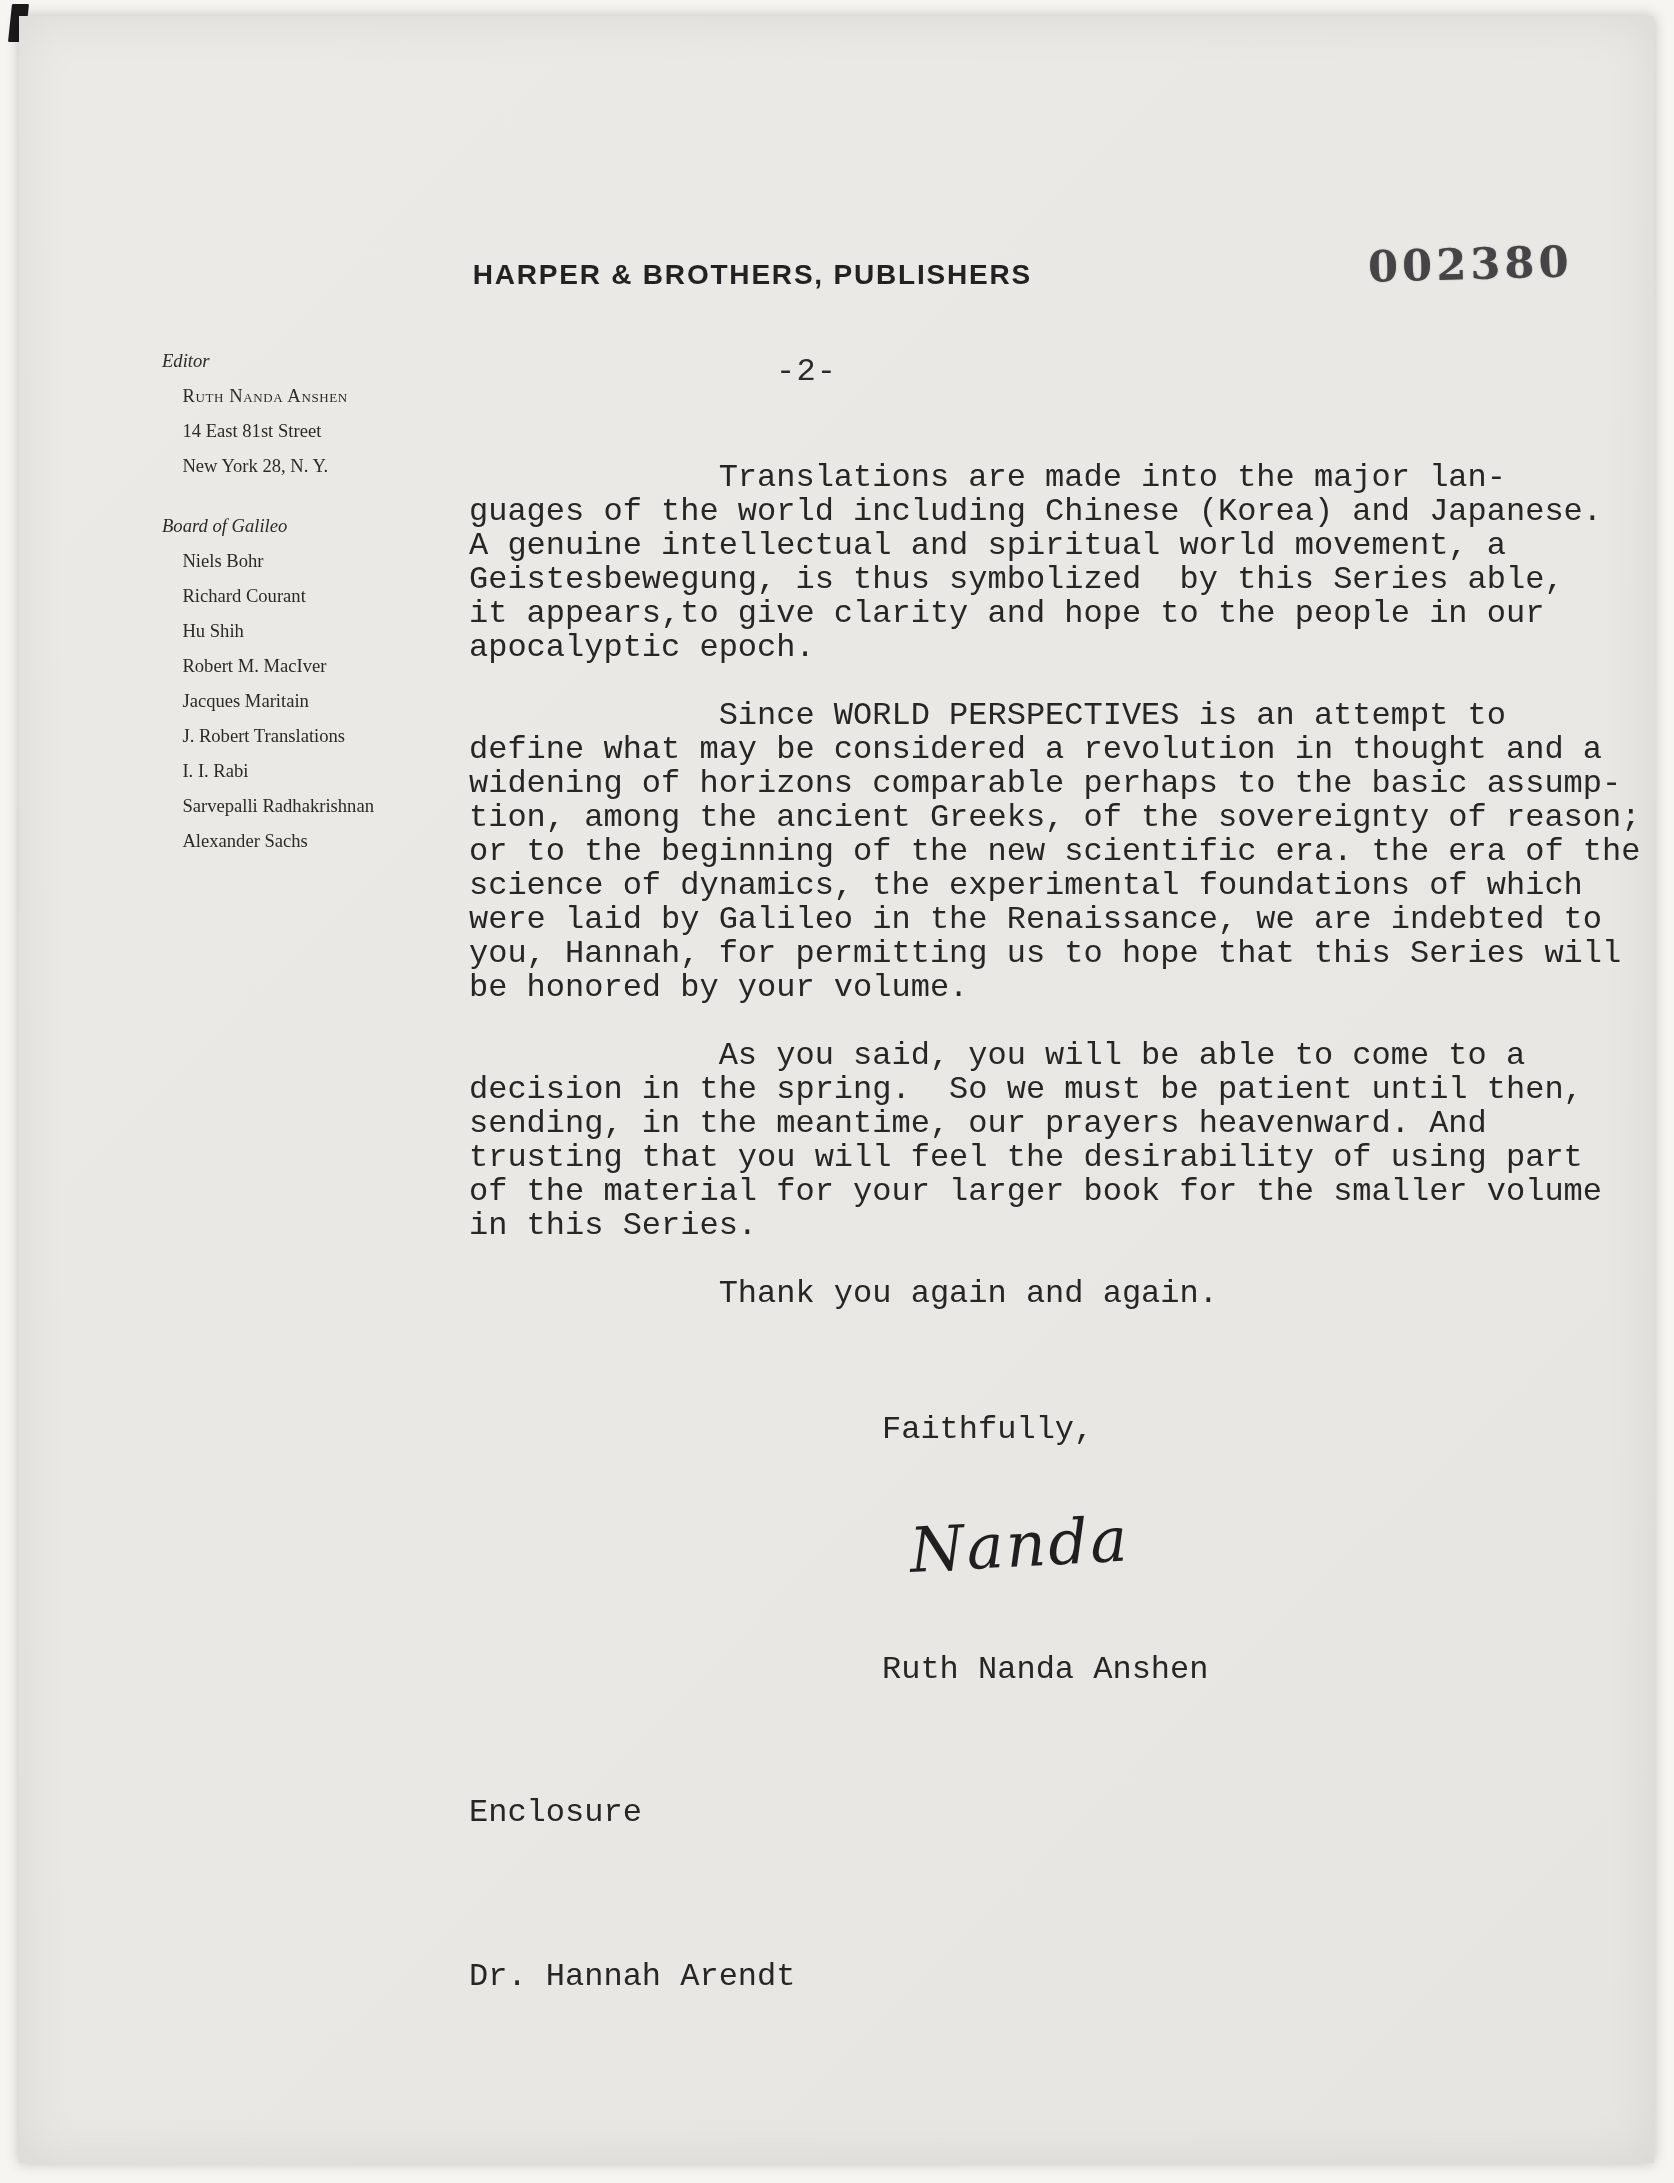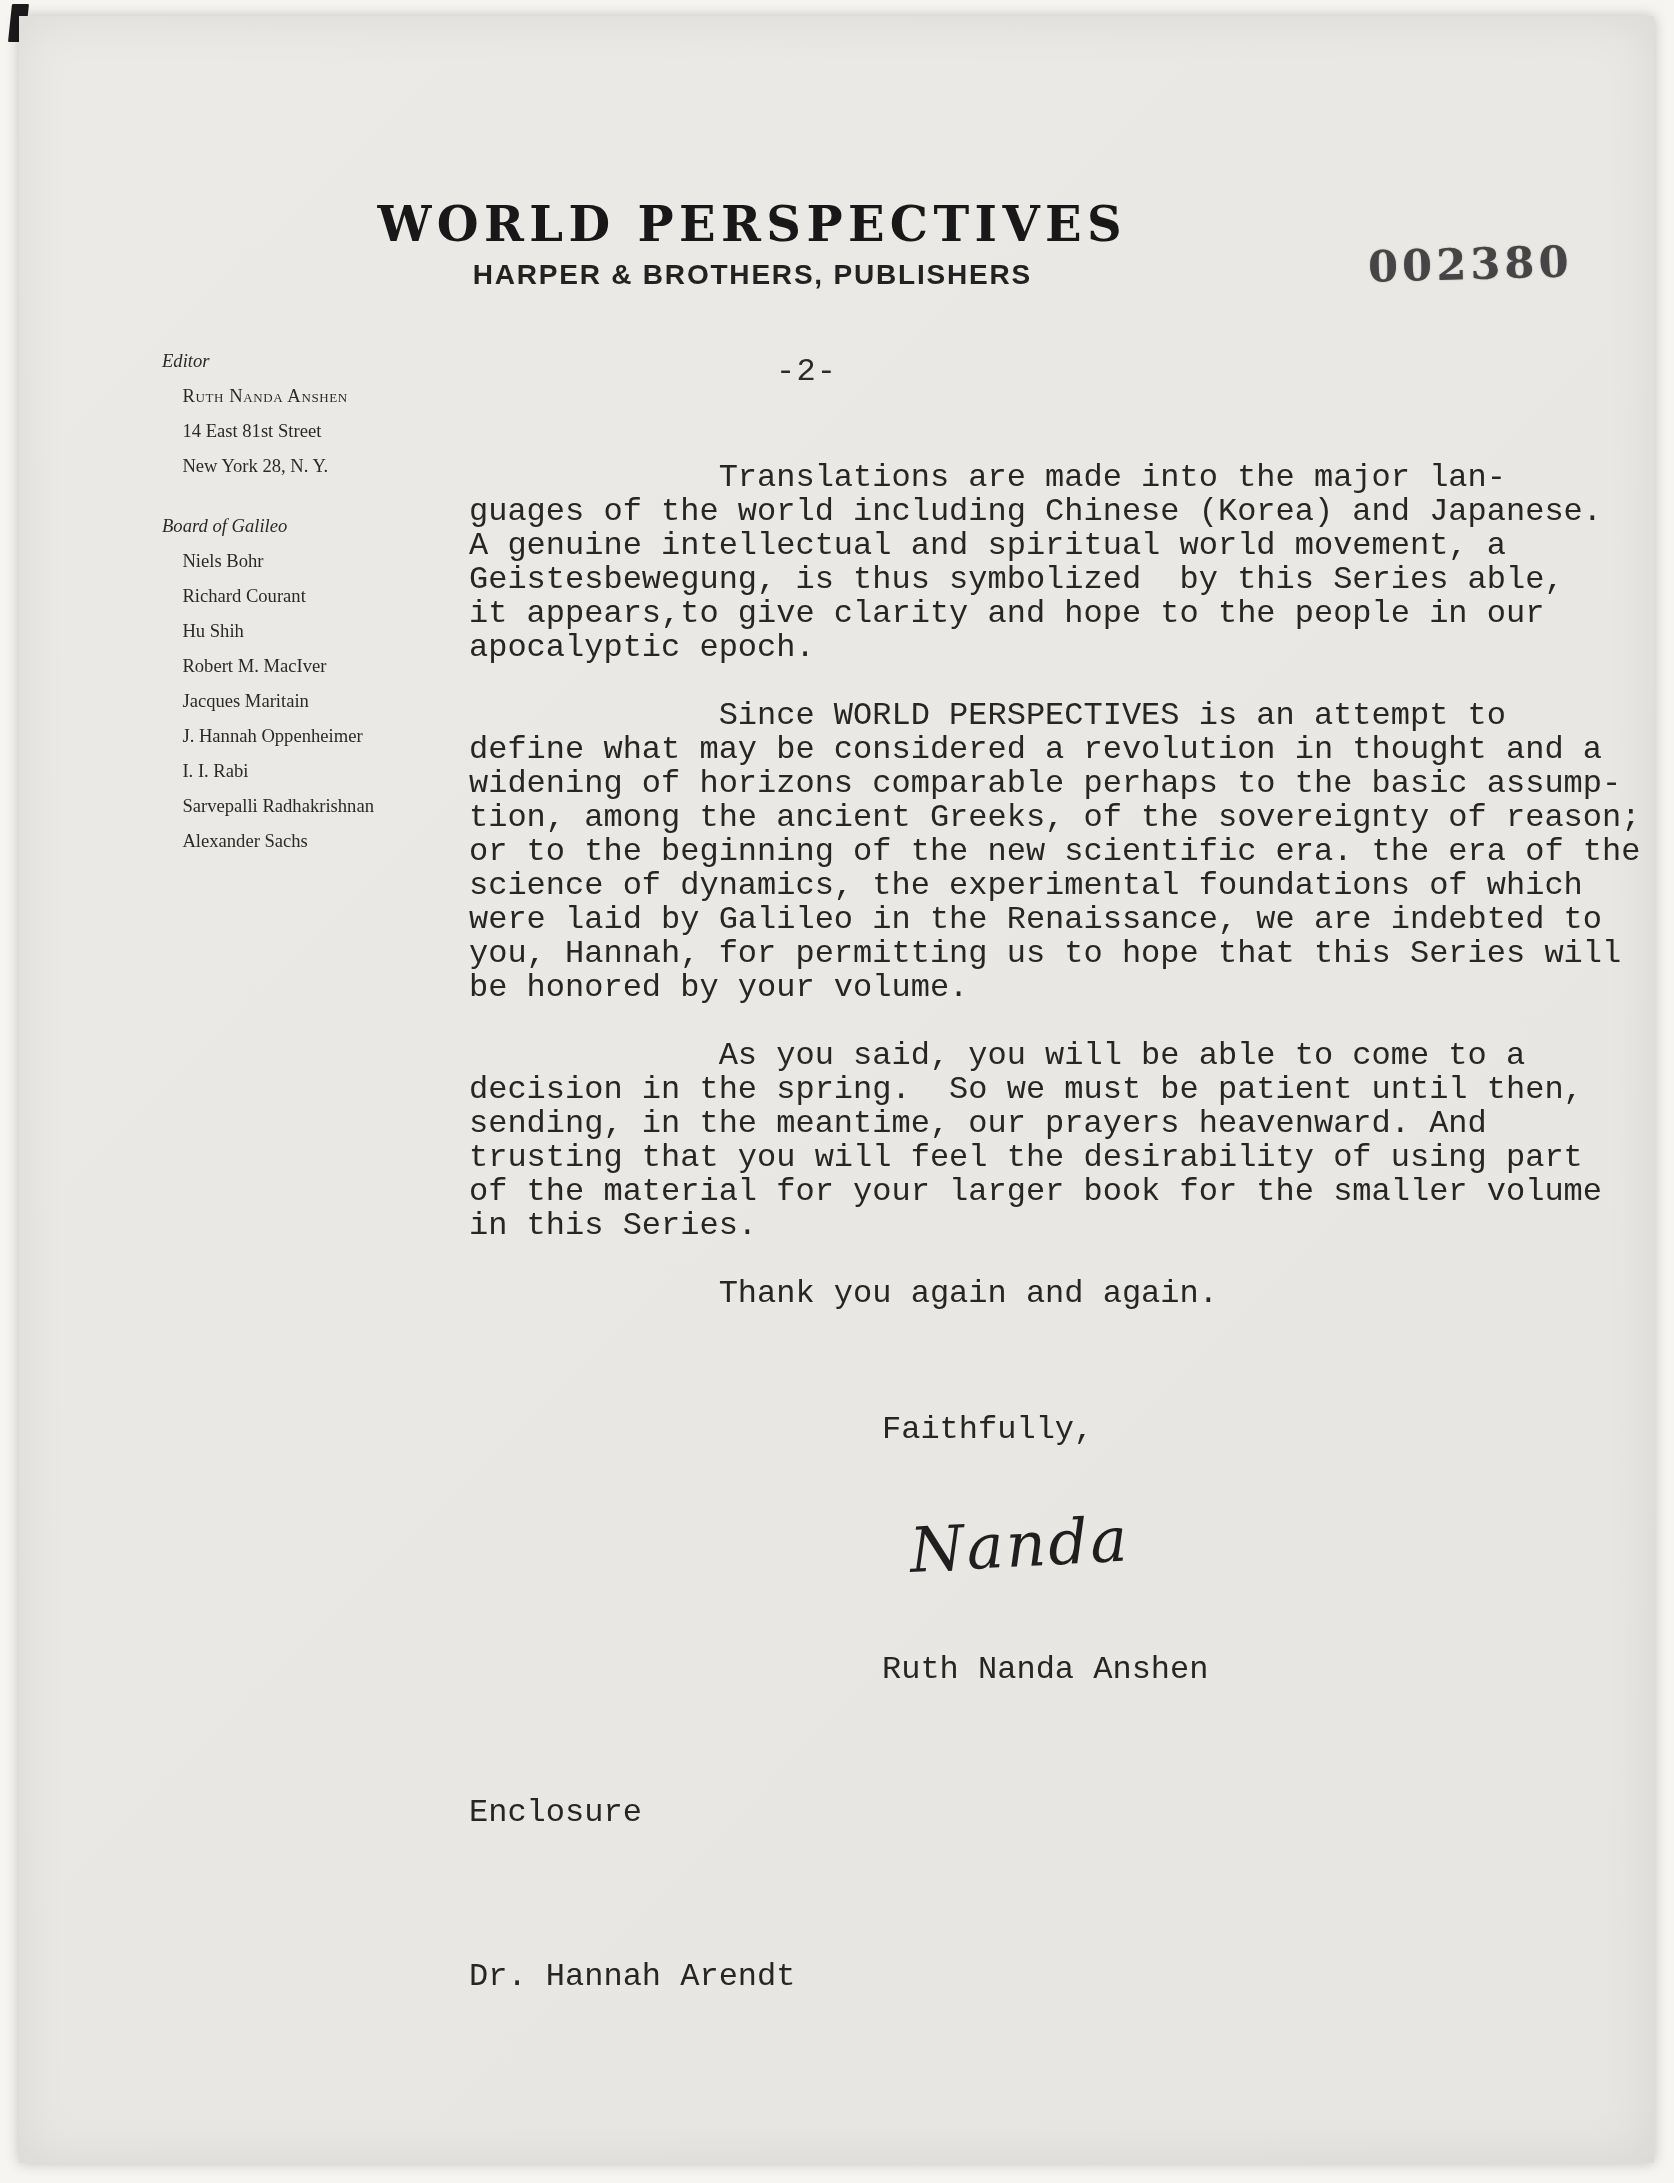--- a/index.html
+++ b/index.html
@@ -144,41 +144,40 @@
     white-space: pre;
   }
 </style>
 </head>
 <body>
 
 <div class="scan-artifact"></div>
 
 <div class="paper">
 
-  <div class="letterhead-title">WORLD PERSPECTIVES</div>
 
   <div class="letterhead-subtitle">HARPER &amp; BROTHERS, PUBLISHERS</div>
 
   <div class="stamp">002380</div>
 
   <div class="page-number">-2-</div>
 
   <aside class="sidebar">
     <div class="side-heading">Editor</div>
     <div class="side-line side-name">Ruth Nanda Anshen</div>
     <div class="side-line">14 East 81st Street</div>
     <div class="side-line">New York 28, N. Y.</div>
 
     <div class="side-heading board">Board of Galileo</div>
     <div class="side-line">Niels Bohr</div>
     <div class="side-line">Richard Courant</div>
     <div class="side-line">Hu Shih</div>
     <div class="side-line">Robert M. MacIver</div>
     <div class="side-line">Jacques Maritain</div>
-    <div class="side-line">J. Hannah Oppenheimer</div>
+    <div class="side-line">J. Robert Translations</div>
     <div class="side-line">I. I. Rabi</div>
     <div class="side-line">Sarvepalli Radhakrishnan</div>
     <div class="side-line">Alexander Sachs</div>
   </aside>
 
   <main class="letter-body">
     <p>             Translations are made into the major lan-
 guages of the world including Chinese (Korea) and Japanese.
 A genuine intellectual and spiritual world movement, a
 Geistesbewegung, is thus symbolized  by this Series able,

